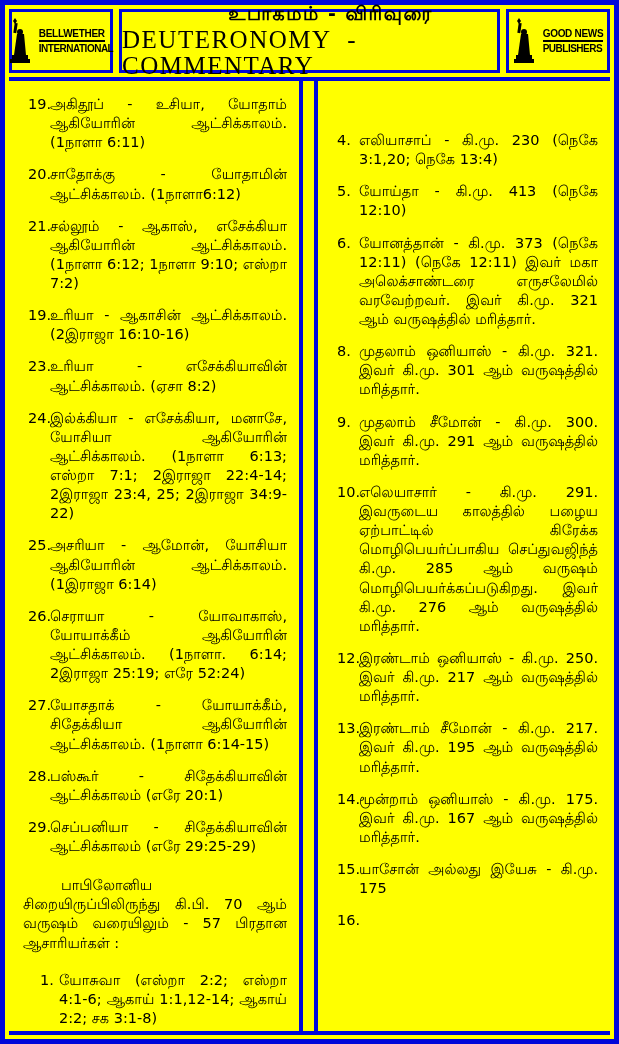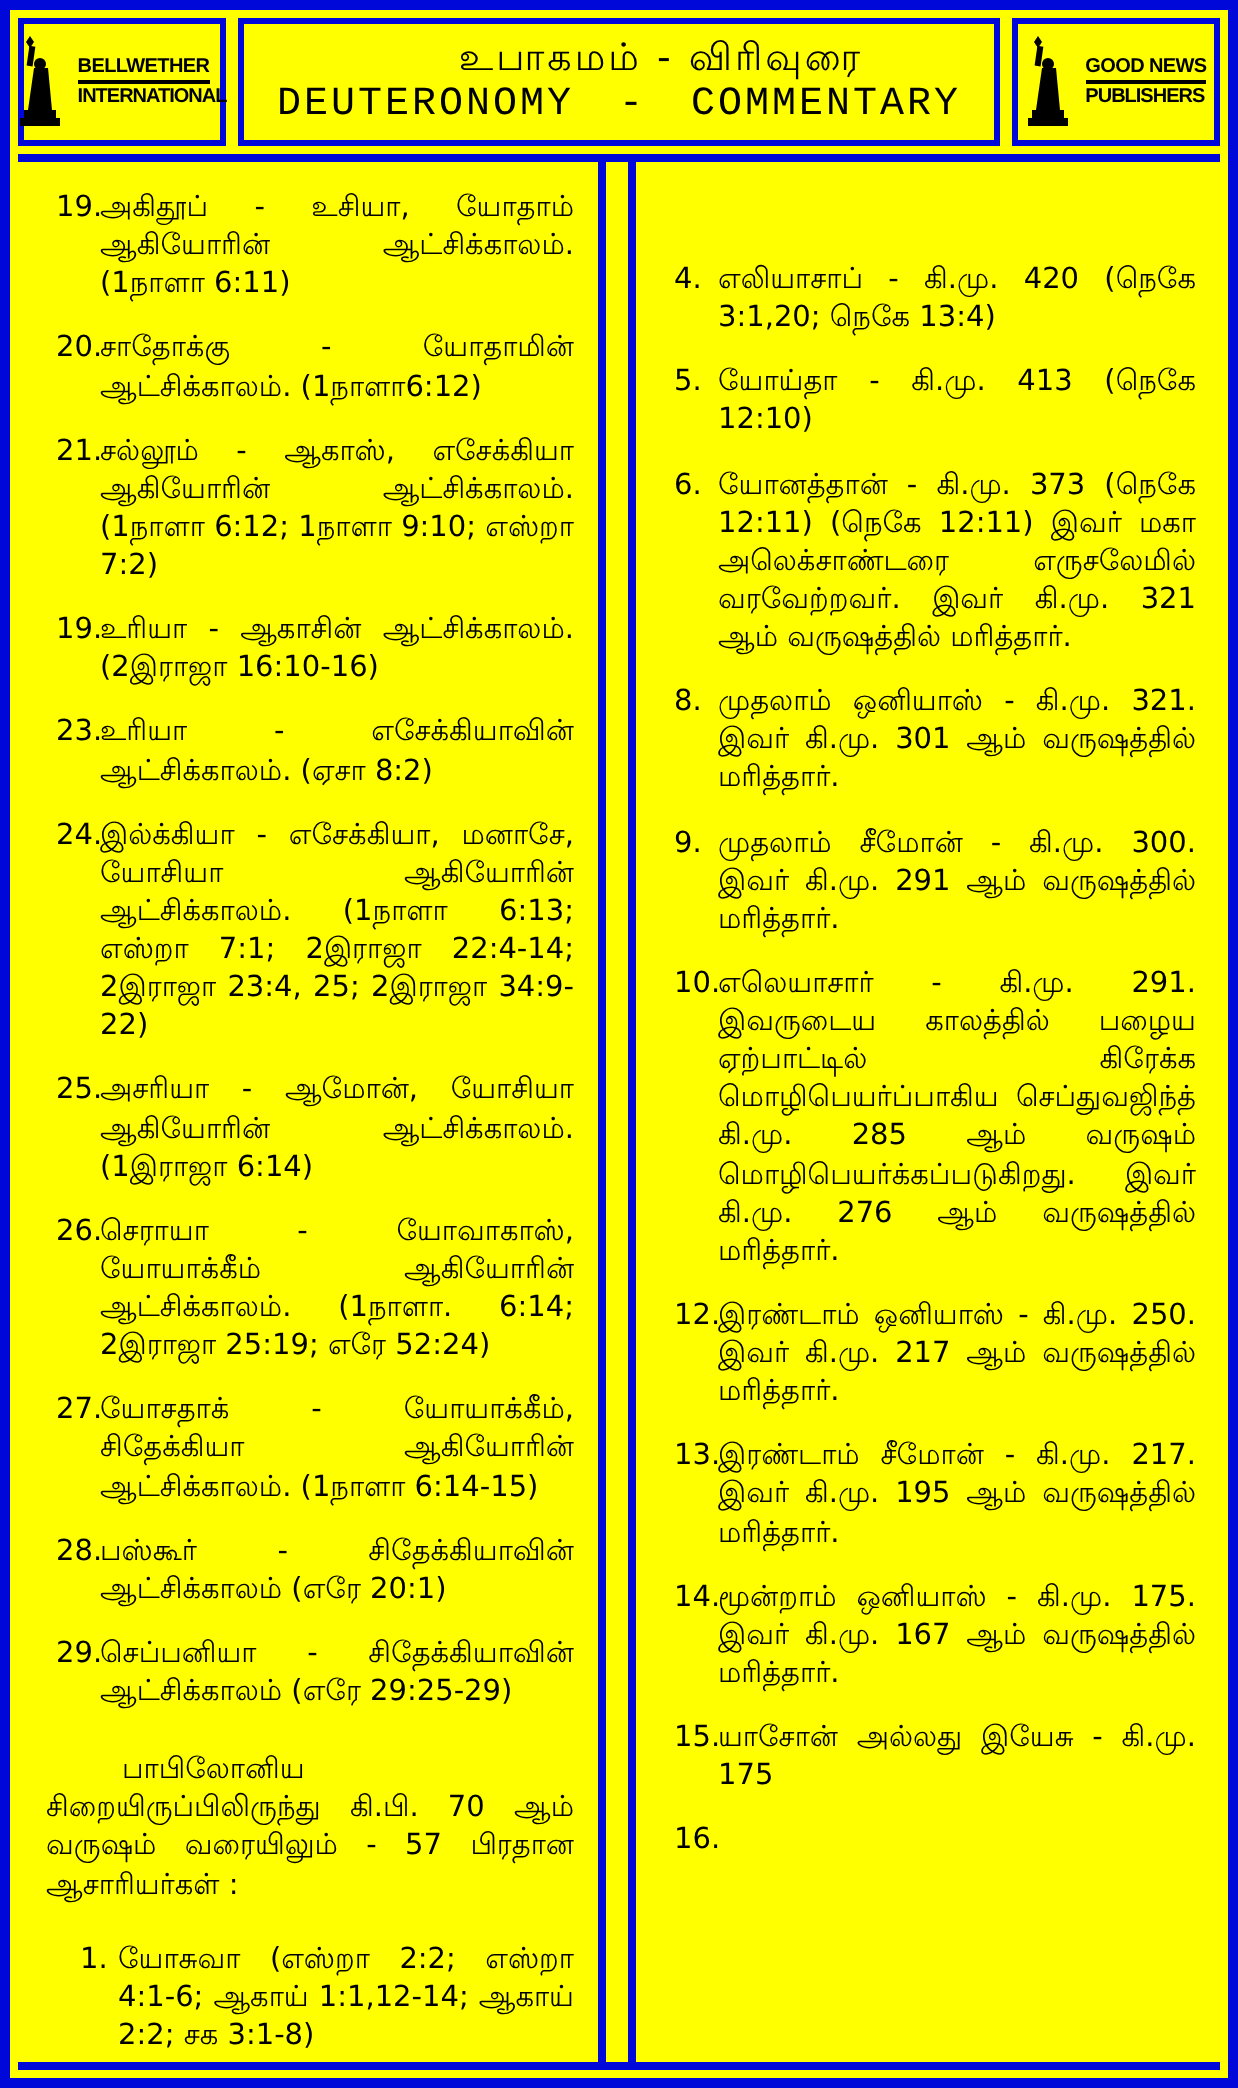--- a/index.html
+++ b/index.html
@@ -26,23 +26,23 @@
     letter-spacing:-0.3px; border-bottom:2px solid #000; padding-bottom:1px; white-space:nowrap;
   }
   .logo-line2 {
     font-family:"Liberation Sans", sans-serif; font-weight:bold; font-size:10px;
     letter-spacing:-0.5px; margin-top:1px; white-space:nowrap;
   }
   .title-box {
     border:3px solid #0007D9; background:#FFFF00; flex:1;
     display:flex; flex-direction:column; align-items:center; justify-content:center;
   }
-  .title-tamil { font-weight:normal; font-size:19px; letter-spacing:1.5px; line-height:1.1;margin-left:42px; }
+  .title-tamil { font-weight:bold; font-size:19px; letter-spacing:1.5px; line-height:1.1;margin-left:42px; }
   .title-english {
-    font-family:Liberation Mono, monospace; font-size:20px; letter-spacing:1.5px;
+    font-family:Liberation Serif, serif; font-size:25px; letter-spacing:1.5px;
     word-spacing:9px; margin-top:3px; line-height:1.05;
   }
   
   .columns {
     flex:1 1 auto; margin-top:4px; min-height:0;
     border-top:4px solid #0007D9; border-bottom:4px solid #0007D9;
     display:flex; gap:11px; overflow:hidden;
   }
   .col { padding:14px 12px 8px 14px; font-size:14.5px; line-height:1.32; overflow:hidden; }
   .col-left  { width:294px; border-right:4px solid #0007D9; }
@@ -121,21 +121,21 @@
       <div class="para">பாபிலோனிய சிறையிருப்பிலிருந்து கி.பி. 70 ஆம் வருஷம் வரையிலும் - 57 பிரதான ஆசாரியர்கள் :</div>
 
       <div class="sub">
         <div class="item"><span class="num">1.</span><span>யோசுவா (எஸ்றா 2:2; எஸ்றா 4:1-6; ஆகாய் 1:1,12-14; ஆகாய் 2:2; சக 3:1-8)</span></div>
 
       </div>
     </div>
 
     <div class="col col-right">
       <div class="top-gap"></div>
-      <div class="item"><span class="num">4.</span><span>எலியாசாப் - கி.மு. 420 (நெகே 3:1,20; நெகே 13:4)</span></div>
+      <div class="item"><span class="num">4.</span><span>எலியாசாப் - கி.மு. 230 (நெகே 3:1,20; நெகே 13:4)</span></div>
       <div class="item"><span class="num">5.</span><span>யோய்தா - கி.மு. 413 (நெகே 12:10)</span></div>
       <div class="item"><span class="num">6.</span><span>யோனத்தான் - கி.மு. 373 (நெகே 12:11) (நெகே 12:11) இவர் மகா அலெக்சாண்டரை எருசலேமில் வரவேற்றவர். இவர் கி.மு. 321 ஆம் வருஷத்தில் மரித்தார்.</span></div>
       <div class="item"><span class="num">8.</span><span>முதலாம் ஒனியாஸ் - கி.மு. 321. இவர் கி.மு. 301 ஆம் வருஷத்தில் மரித்தார்.</span></div>
       <div class="item"><span class="num">9.</span><span>முதலாம் சீமோன் - கி.மு. 300. இவர் கி.மு. 291 ஆம் வருஷத்தில் மரித்தார்.</span></div>
       <div class="item"><span class="num">10.</span><span>எலெயாசார் - கி.மு. 291. இவருடைய காலத்தில் பழைய ஏற்பாட்டில் கிரேக்க மொழிபெயர்ப்பாகிய செப்துவஜிந்த் கி.மு. 285 ஆம் வருஷம் மொழிபெயர்க்கப்படுகிறது. இவர் கி.மு. 276 ஆம் வருஷத்தில் மரித்தார்.</span></div>
       <div class="item"><span class="num">12.</span><span>இரண்டாம் ஒனியாஸ் - கி.மு. 250. இவர் கி.மு. 217 ஆம் வருஷத்தில் மரித்தார்.</span></div>
       <div class="item"><span class="num">13.</span><span>இரண்டாம் சீமோன் - கி.மு. 217. இவர் கி.மு. 195 ஆம் வருஷத்தில் மரித்தார்.</span></div>
       <div class="item"><span class="num">14.</span><span>மூன்றாம் ஒனியாஸ் - கி.மு. 175. இவர் கி.மு. 167 ஆம் வருஷத்தில் மரித்தார்.</span></div>
       <div class="item"><span class="num">15.</span><span>யாசோன் அல்லது இயேசு - கி.மு. 175</span></div>
       <div class="item"><span class="num">16.</span></div>

